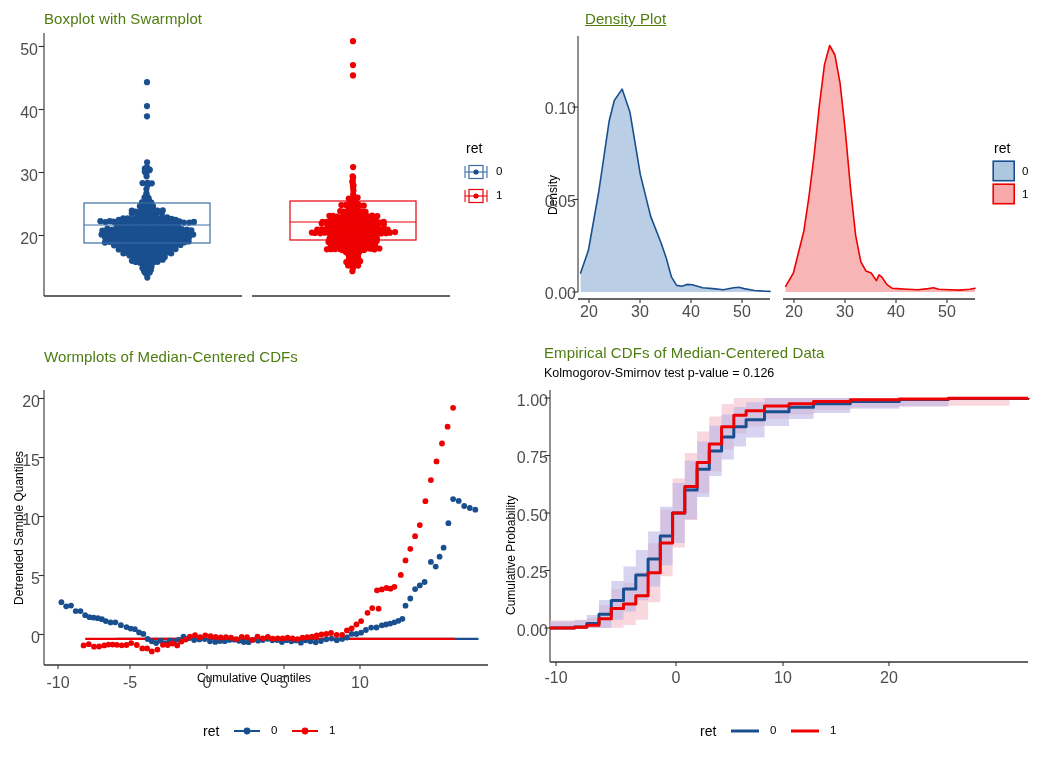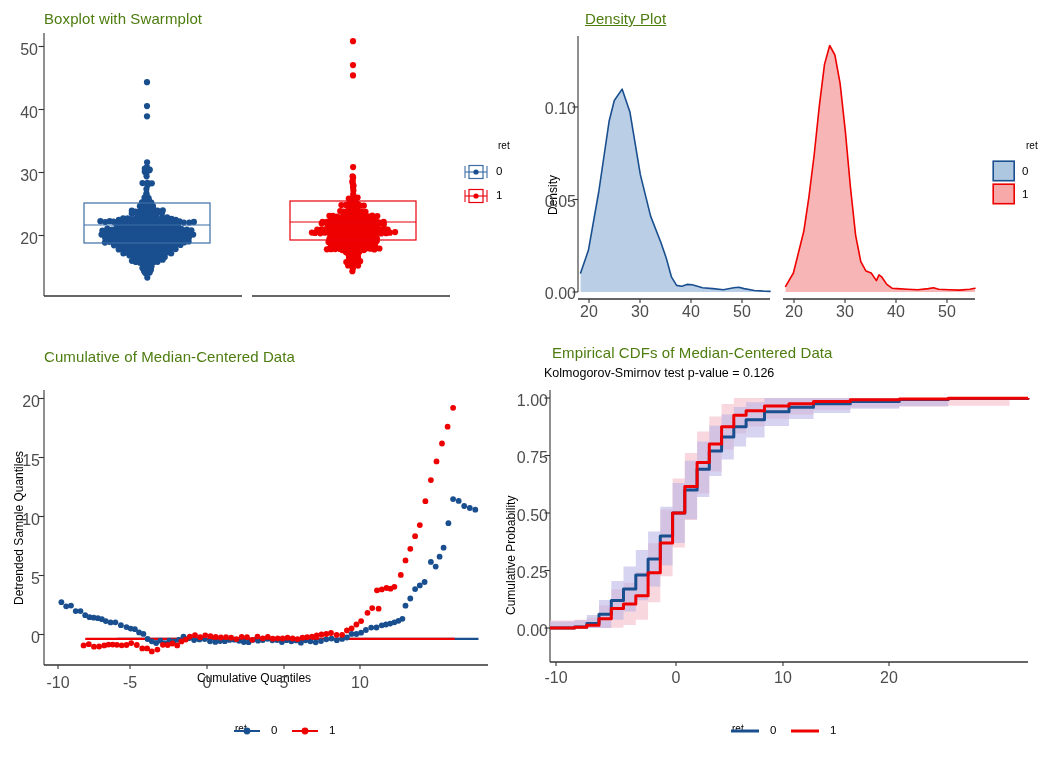--- a/index.html
+++ b/index.html
@@ -43,21 +43,21 @@
   .tick{
     position:absolute;
     font-size:16px;
     color:#4d4d4d;
     white-space:nowrap;
   }
   .tick.y{text-align:right;}
   .tick.x{text-align:center;}
   .legend-title{
     position:absolute;
-    font-size:10px;color:#000;white-space:nowrap;margin-left:32px;
+    font-size:14px;color:#000;white-space:nowrap;
   }
   .legend-label{
     position:absolute;font-size:11.5px;color:#000;white-space:nowrap;
   }
   .legend-key{position:absolute;}
   svg{display:block;}
   .plotsvg{position:absolute;left:0;top:0;pointer-events:none;}
 </style>
 </head>
 <body>
@@ -918,21 +918,21 @@
     <div class="legend-label" style="left:494px;top:165px;">0</div>
     <div class="legend-key" style="left:464px;top:183px;">
       <svg width="24" height="22">
           <rect x="1.2" y="1.2" width="21" height="19.5" fill="#f7a8a8" stroke="#ee0000" stroke-width="1.6"></rect>
         </svg>
     </div>
     <div class="legend-label" style="left:494px;top:188px;">1</div>
   </div>
 
   <div class="panel">
-    <div class="ptitle" style="left:44px;top:18px;">Cumulative of Median-Centered Data</div>
+    <div class="ptitle" style="left:44px;top:18px;">Wormplots of Median-Centered CDFs</div>
 
     <div class="axis-title vert" style="left:12px;top:275px;">Detrended Sample Quantiles</div>
     <div class="axis-title" style="left:197px;top:341px;">Cumulative Quantiles</div>
 
     <div class="tick y" style="left:12px;top:63px;width:28px;">20</div>
     <div class="tick y" style="left:12px;top:122px;width:28px;">15</div>
     <div class="tick y" style="left:12px;top:181px;width:28px;">10</div>
     <div class="tick y" style="left:12px;top:240px;width:28px;">5</div>
     <div class="tick y" style="left:12px;top:299px;width:28px;">0</div>
 
@@ -1140,21 +1140,21 @@
     <div class="legend-key" style="left:290px;top:392px;">
       <svg width="30" height="18">
         <line x1="2" y1="9" x2="28" y2="9" stroke="#ee0000" stroke-width="2"></line>
         <circle cx="15" cy="9" r="3.4" fill="#ee0000"></circle>
       </svg>
     </div>
     <div class="legend-label" style="left:329px;top:394px;">1</div>
   </div>
 
   <div class="panel">
-    <div class="ptitle" style="left:24px;top:14px;">Empirical CDFs of Median-Centered Data</div>
+    <div class="ptitle" style="left:16px;top:14px;">Empirical CDFs of Median-Centered Data</div>
     <div class="psub" style="left:16px;top:36px;">Kolmogorov-Smirnov test p-value = 0.126</div>
 
     <div class="axis-title vert" style="left:-24px;top:285px;">Cumulative Probability</div>
 
     <div class="tick y" style="left:-22px;top:62px;width:42px;">1.00</div>
     <div class="tick y" style="left:-22px;top:119px;width:42px;">0.75</div>
     <div class="tick y" style="left:-22px;top:177px;width:42px;">0.50</div>
     <div class="tick y" style="left:-22px;top:234px;width:42px;">0.25</div>
     <div class="tick y" style="left:-22px;top:292px;width:42px;">0.00</div>
 

